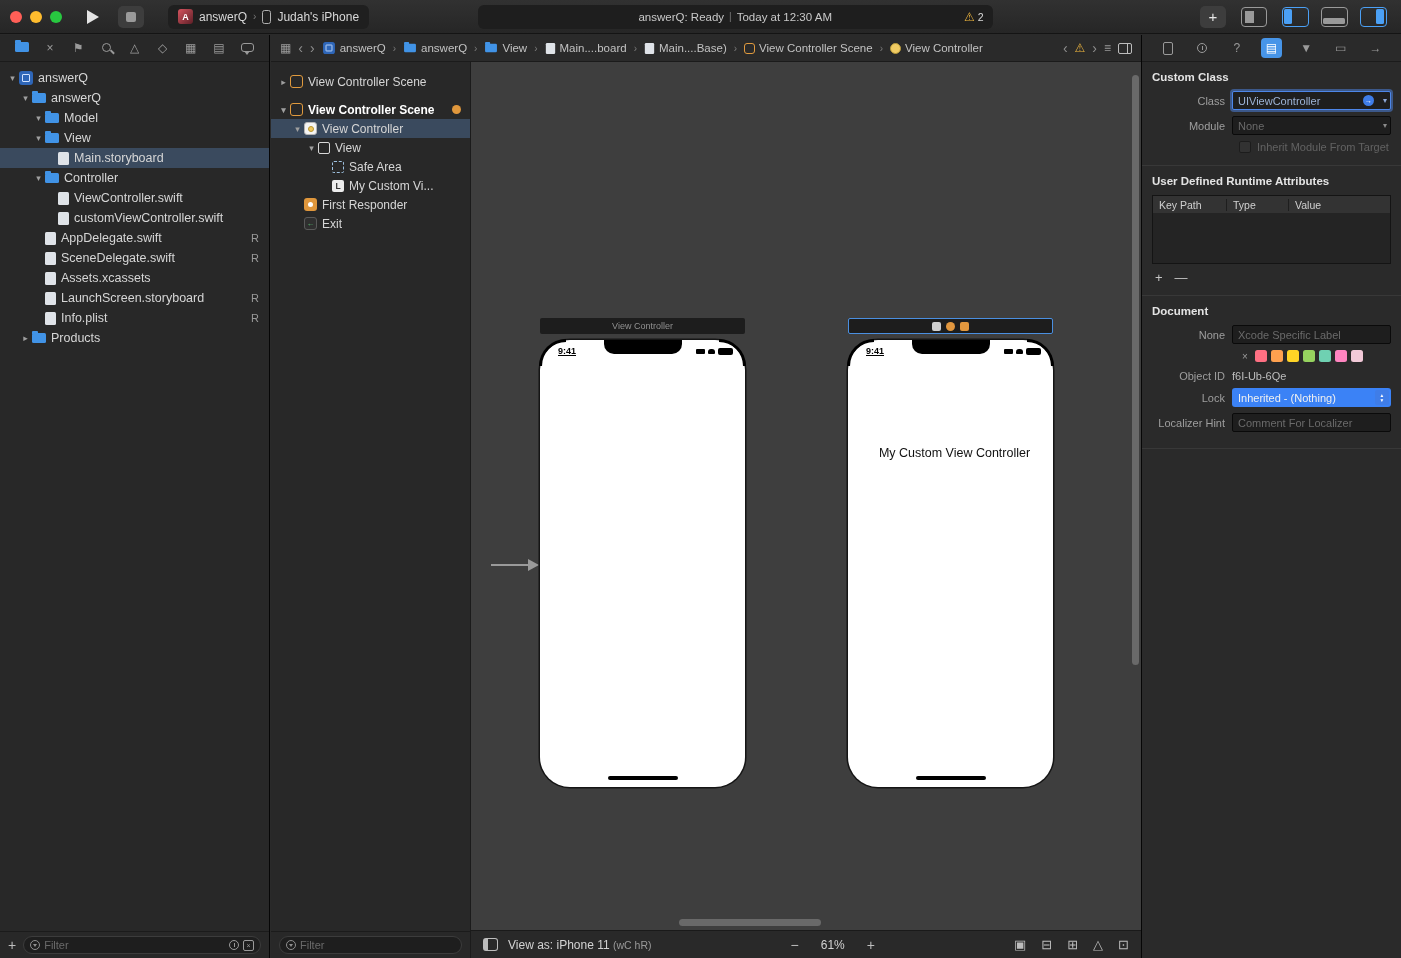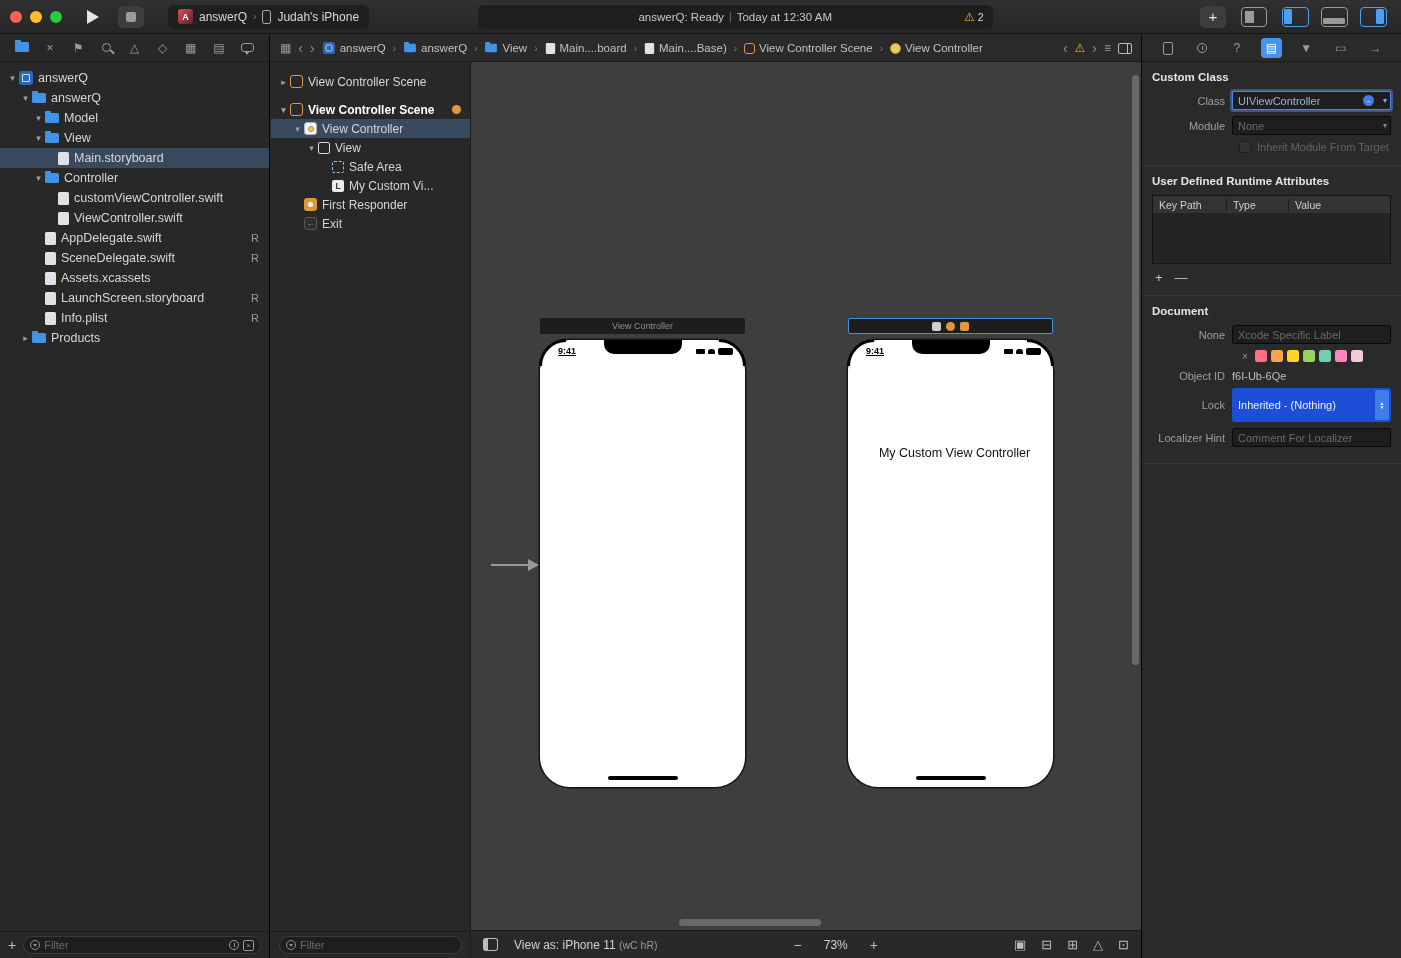--- a/index.html
+++ b/index.html
@@ -139,21 +139,21 @@
   .wifi { width:7px; height:5px; background:#000; border-radius:3px 3px 1px 1px; }
   .batt { width:15px; height:7px; background:#000; border-radius:2px; }
   .home-bar { position:absolute; bottom:7px; left:50%; transform:translateX(-50%); width:70px; height:4px;
               background:#000; border-radius:2px; }
   .vc-text { position:absolute; top:106px; left:0; right:0; text-align:center; font-size:12.5px; color:#111;margin-left:8px; }
   .entry-arrow { position:absolute; left:20px; top:496px; }
   .vscroll { position:absolute; right:2px; top:13px; width:7px; height:590px; background:#8d8d8d; opacity:.55; border-radius:4px; }
   .hscroll { position:absolute; left:208px; bottom:4px; width:142px; height:7px; background:#8d8d8d; opacity:.55; border-radius:4px; }
 
   .canvas-bar { height:28px; background:#292929; border-top:1px solid #1a1a1a; display:flex; align-items:center;
-                padding:0 12px; gap:16px; color:#d2d2d2; font-size:12px; flex-shrink:0; }
+                padding:0 12px; gap:10px; color:#d2d2d2; font-size:12px; flex-shrink:0; }
   .bezel-ico { width:15px; height:13px; border:1.5px solid #bdbdbd; border-radius:3px; border-left-width:5px; }
   .szc { color:#9a9a9a; font-size:10.5px; }
   .flex1 { flex:1; }
   .zbtn { color:#bdbdbd; font-size:14px; }
   .zoom-group { display:flex; align-items:center; gap:22px; }
   .bar-right { display:flex; align-items:center; gap:15px; color:#bdbdbd; font-size:13px; }
 
   
   .inspector { position:absolute; right:0; top:35px; bottom:0; width:260px; background:#2a2a2a;
                border-left:1px solid #060606; display:flex; flex-direction:column; font-size:11px; color:#c8c8c8; }
@@ -183,21 +183,21 @@
   .at-th { padding:0 6px; border-right:1px solid #1e1e1e; }
   .at-th.w1{width:74px}.at-th.w2{width:62px}.at-th.w3{flex:1;border-right:none}
   .at-body { height:50px; background:#242424; }
   .pm { display:flex; gap:12px; color:#c6c6c6; font-size:13px; padding-left:3px; }
   .chiprow { display:flex; gap:4px; margin:1px 0 8px 87px; align-items:center; }
   .chip { width:12px; height:12px; border-radius:2.5px; }
   .chip.none { background:transparent; color:#9a9a9a; font-size:10px; display:flex; align-items:center; justify-content:center; }
   .c1{background:#ff7083}.c2{background:#ffa14f}.c3{background:#ffd426}.c4{background:#96d35f}
   .c5{background:#6fd1b2}.c6{background:#ff85c0}.c7{background:#f2c9d8}
   .objid-val { color:#bdbdbd; }
-  .popup { flex:1; height:34px; background:#1d4ed8; border-radius:3px; display:flex; align-items:center;
+  .popup { flex:1; height:19px; background:#3b82f6; border-radius:3px; display:flex; align-items:center;
            padding-left:6px; color:#f0f0f0; position:relative; min-width:0; }
   .popup-step { position:absolute; right:2px; top:2px; bottom:2px; width:14px; background:#3f7de8; border-radius:2px;
                 color:#fff; display:flex; flex-direction:column; align-items:center; justify-content:center;
                 font-size:5.5px; line-height:4.5px; }
 </style>
 </head>
 <body>
 
 <div class="app">
 
@@ -299,28 +299,28 @@
         <span class="icn">
             <span class="css-folder"></span>
           </span>
         <span>Controller</span>
       </div>
       <div class="row lv3">
         <span class="disc"></span>
         <span class="icn">
             <span class="css-doc"></span>
           </span>
+        <span>ViewController.swift</span>
+      </div>
+      <div class="row lv3">
+        <span class="disc"></span>
+        <span class="icn">
+            <span class="css-doc"></span>
+          </span>
         <span>customViewController.swift</span>
-      </div>
-      <div class="row lv3">
-        <span class="disc"></span>
-        <span class="icn">
-            <span class="css-doc"></span>
-          </span>
-        <span>ViewController.swift</span>
       </div>
       <div class="row lv2">
         <span class="disc"></span>
         <span class="icn">
             <span class="css-doc"></span>
           </span>
         <span>AppDelegate.swift</span>
         <span class="badge-r">R</span>
       </div>
       <div class="row lv2">
@@ -539,21 +539,21 @@
 
         <div class="canvas-bar">
           <span class="bezel-ico"></span>
           <span>
             <span>View as: iPhone 11</span>
             <span class="szc">(wC hR)</span>
           </span>
           <span class="flex1"></span>
           <span class="zoom-group">
             <span class="zbtn">−</span>
-            <span>73%</span>
+            <span>61%</span>
             <span class="zbtn">+</span>
           </span>
           <span class="flex1"></span>
           <span class="bar-right">
             <span>▣</span>
             <span>⊟</span>
             <span>⊞</span>
             <span>△</span>
             <span>⊡</span>
           </span>

